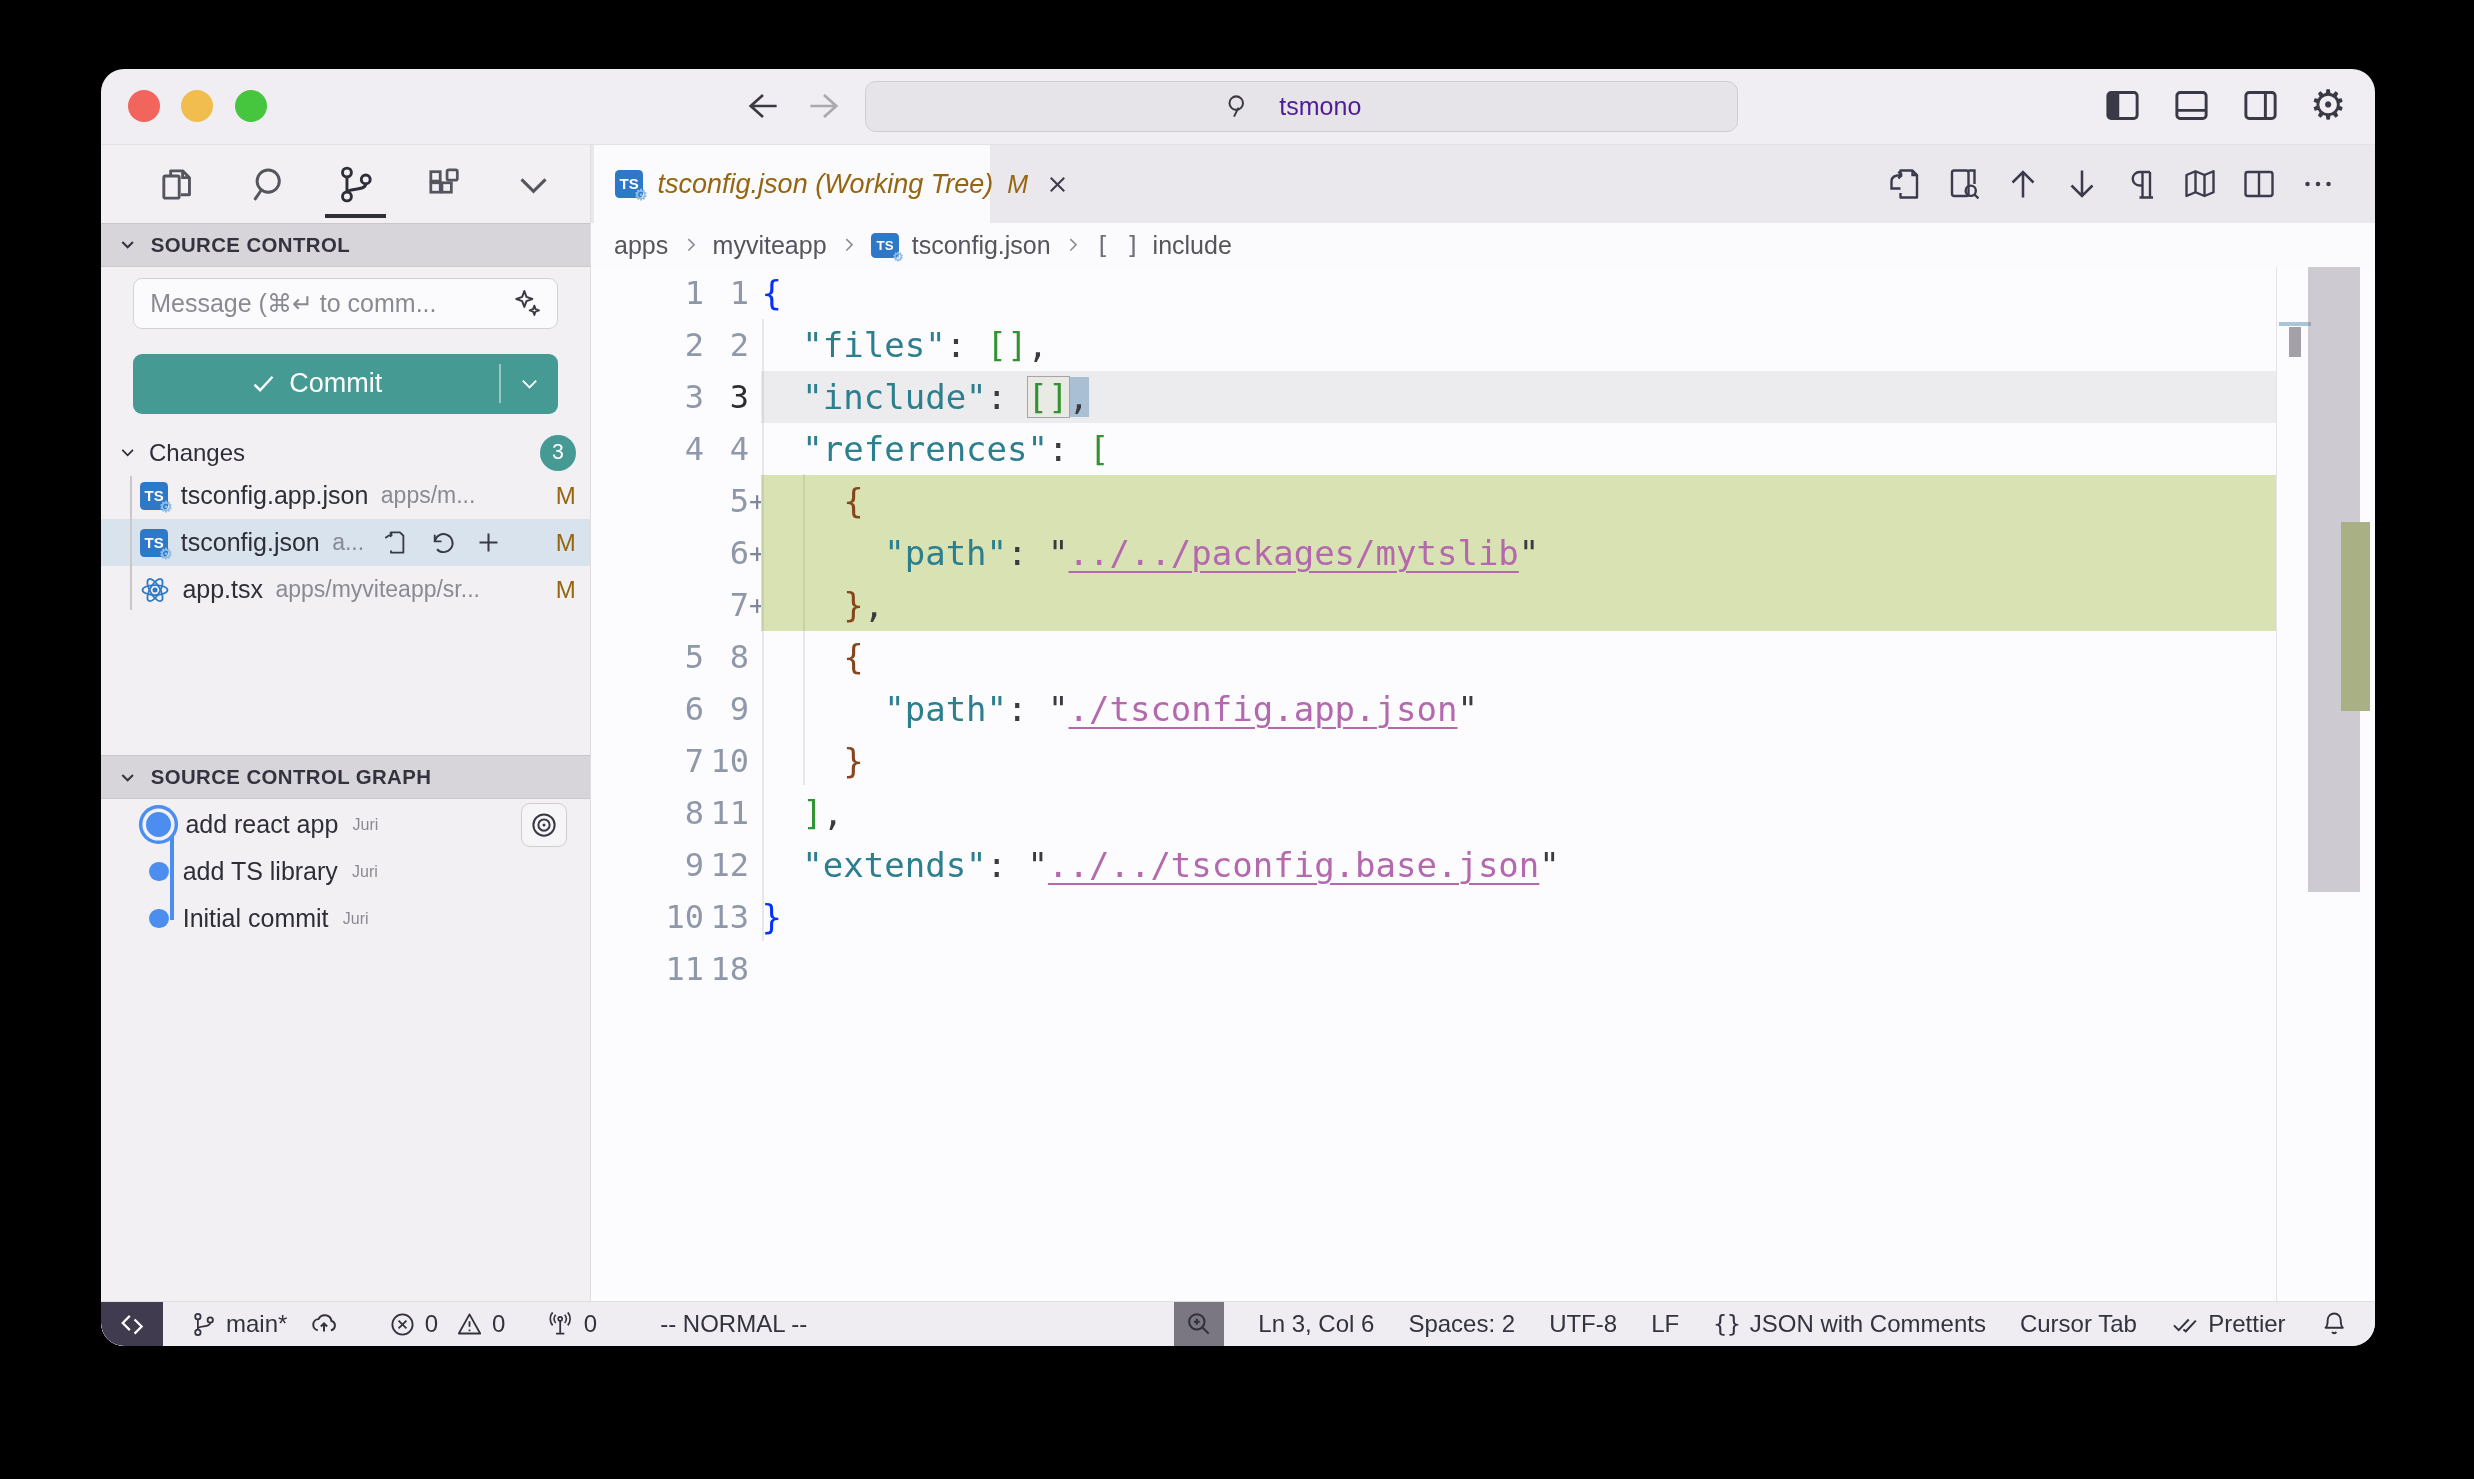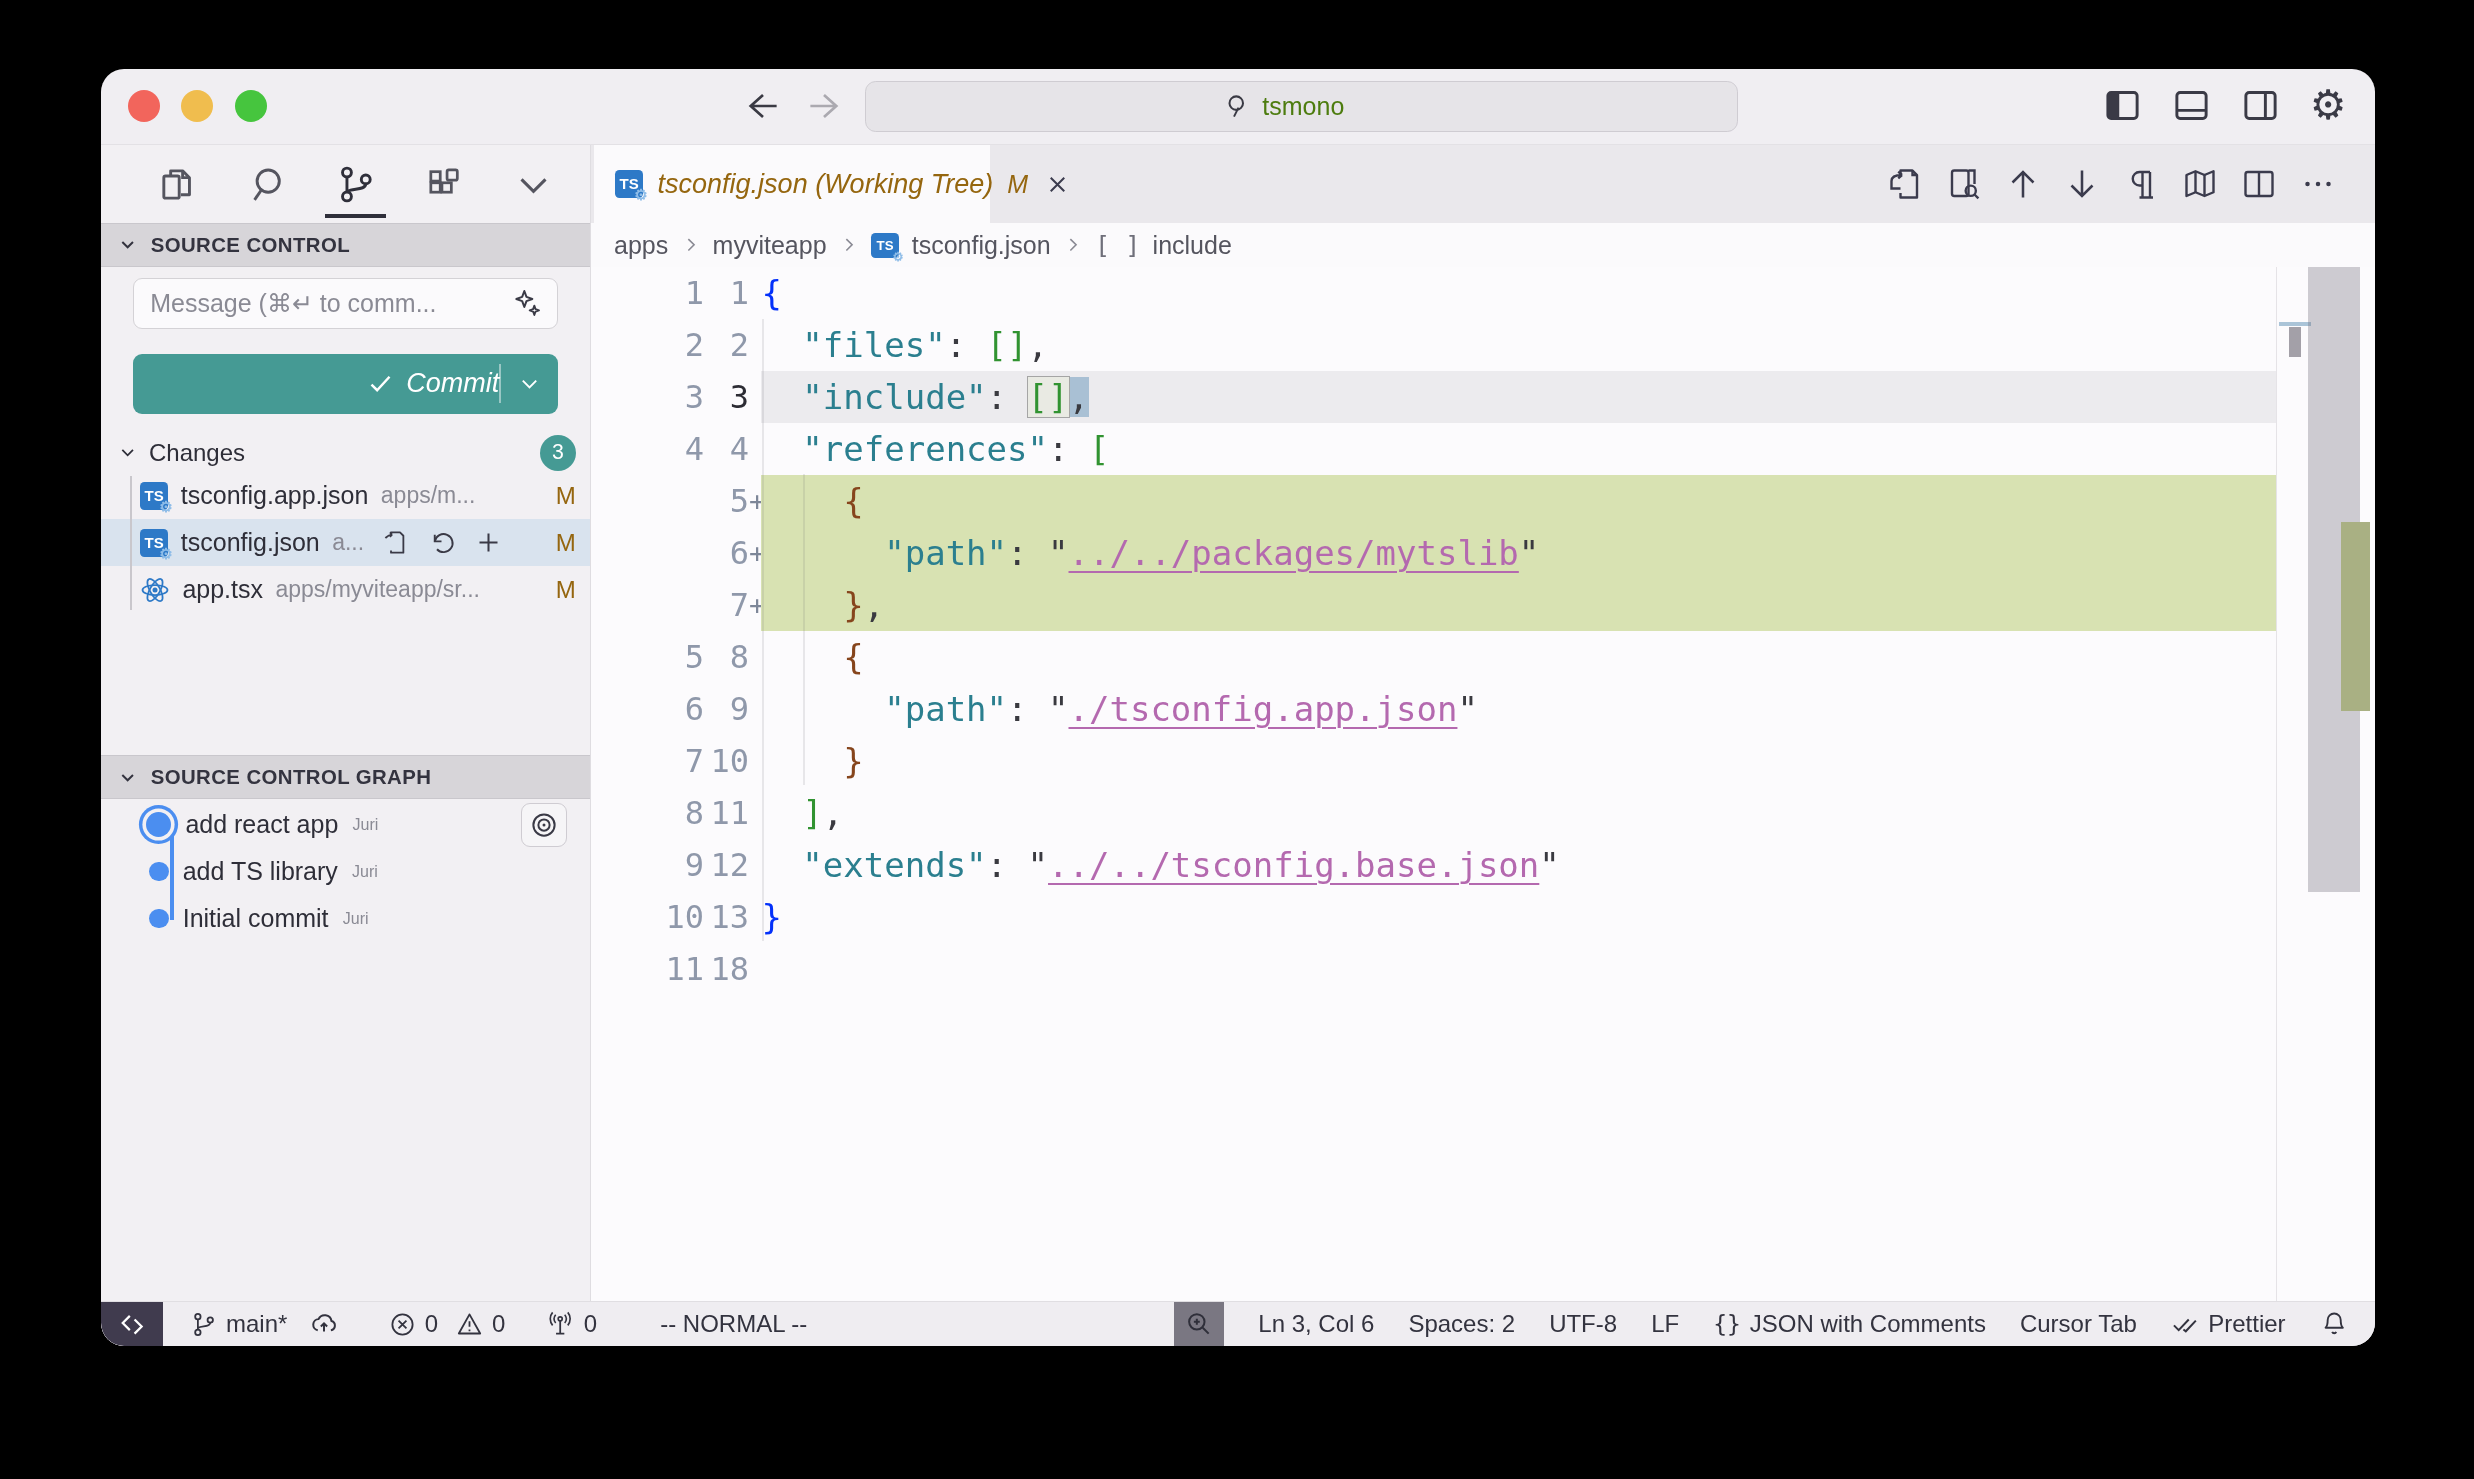--- a/index.html
+++ b/index.html
@@ -8,40 +8,40 @@
     border-radius:23px;overflow:hidden;display:flex;flex-direction:column;}
   
   .titlebar{position:relative;height:75px;flex:0 0 75px;border-bottom:0.9px solid #e3e1e5;}
   .lights{position:absolute;left:27px;top:21.3px;display:flex;gap:21.3px;}
   .light{width:32px;height:32px;border-radius:50%;}
   .l-red{background:#f2655c}.l-yel{background:#f0bd4e}.l-grn{background:#46c53e}
   .navarrows{position:absolute;left:645px;top:12.4px;display:flex;gap:27px;align-items:center;height:50px;}
   .navarrows svg{display:block}
   .searchbox{position:absolute;left:764px;top:11.6px;width:873px;height:51px;background:#e6e4e8;
     border:1.8px solid #cfccd2;border-radius:10.7px;display:flex;align-items:center;justify-content:center;gap:10.7px;box-sizing:border-box;}
-  .searchbox input{border:none;background:transparent;font:25px "Liberation Sans",sans-serif;color:#4d7c0f;width:116px;outline:none;padding:0;}
+  .searchbox input{border:none;background:transparent;font:25px "Liberation Sans",sans-serif;color:#4c1d95;width:116px;outline:none;padding:0;text-align:center;}
   .tb-right{position:absolute;right:28.4px;top:16px;display:flex;gap:30px;align-items:center;color:#3a3a46;}
   .gearchar{font-size:41px;line-height:41px;color:#3a3a46;}
   
   .main{flex:1;display:flex;min-height:0;}
   
   .sidebar{width:490px;flex:0 0 490px;background:#f2f0f3;border-right:1.8px solid #dfdde1;position:relative;box-sizing:border-box;}
   .actrow{height:78px;display:flex;align-items:center;padding-left:50px;gap:36px;position:relative;}
   .actbtn{width:53px;height:53px;display:flex;align-items:center;justify-content:center;color:#55555f;position:relative;}
   .actbtn.active{color:#2f2f3a;}
   .actbtn.active::after{content:"";position:absolute;left:-3.6px;right:-3.6px;bottom:-7.1px;height:3.6px;background:#2f2f3a;}
   .secthead{height:42px;background:#d7d5d9;border-top:0.9px solid #c9c7cc;border-bottom:0.9px solid #c9c7cc;
     display:flex;align-items:center;gap:12.4px;padding-left:16px;color:#33333f;font-size:20.4px;font-weight:bold;letter-spacing:0.4px;}
   .msgwrap{margin:10.7px 32px 0 32px;height:51px;background:#fbfafc;border:1.8px solid #d4d2d6;border-radius:9px;
     display:flex;align-items:center;box-sizing:border-box;padding:0 14.2px;}
   .msgwrap input{flex:1;border:none;background:transparent;outline:none;font:25px "Liberation Sans",sans-serif;color:#3a3a44;min-width:0;}
   .msgwrap input::placeholder{color:#8a8a94;}
   .commitbtn{margin:25px 32px 0 32px;height:60px;background:#459a94;border-radius:9px;color:#fff;
     display:flex;align-items:center;font-size:27px;position:relative;}
-  .commitbtn .cmain{flex:1;display:flex;align-items:center;justify-content:flex-end;gap:12.4px;font-style:italic;}
+  .commitbtn .cmain{flex:1;display:flex;align-items:center;justify-content:center;gap:12.4px;}
   .commitbtn .csep{width:1.8px;height:39px;background:rgba(255,255,255,.45);}
   .commitbtn .cdrop{width:57px;display:flex;align-items:center;justify-content:center;}
   .grouphead{height:39px;display:flex;align-items:center;gap:10.7px;padding:0 14.2px 0 16px;color:#2e2e38;font-size:24px;margin-top:19.6px;}
   .grouphead .badge{margin-left:auto;min-width:36px;height:36px;border-radius:18px;background:#459a94;color:#fff;
     font-size:21.3px;display:flex;align-items:center;justify-content:center;}
   .chgrows{position:relative;}
   .chgrows::before{content:"";position:absolute;left:29px;top:3.6px;bottom:3.6px;width:1.8px;background:#c9c7cc;}
   .chgrow{height:47px;display:flex;align-items:center;gap:12.4px;padding:0 14.2px 0 39px;font-size:25px;color:#2e2e38;}
   .chgrow.sel{background:#d9e3ee;}
   .chgrow .fpath{color:#8a8a94;font-size:23px;white-space:nowrap;overflow:hidden;}

